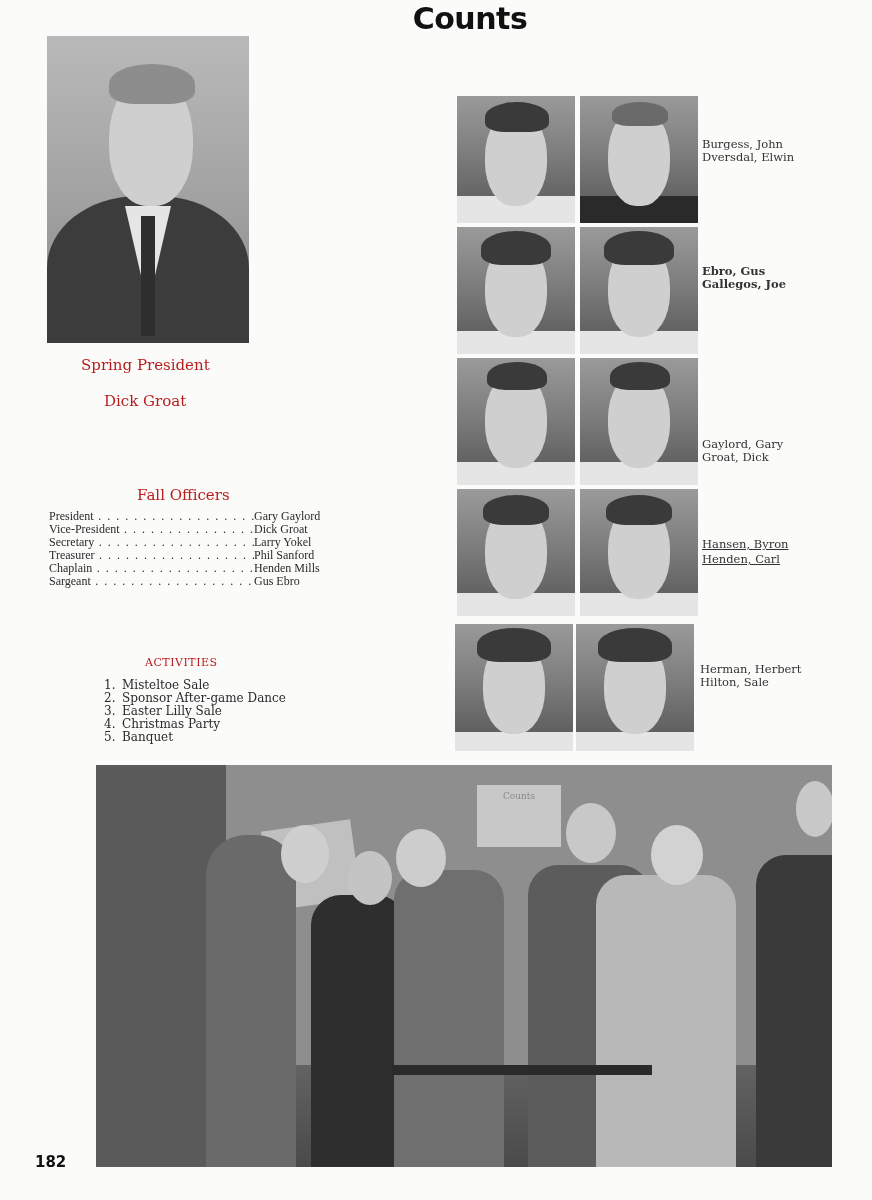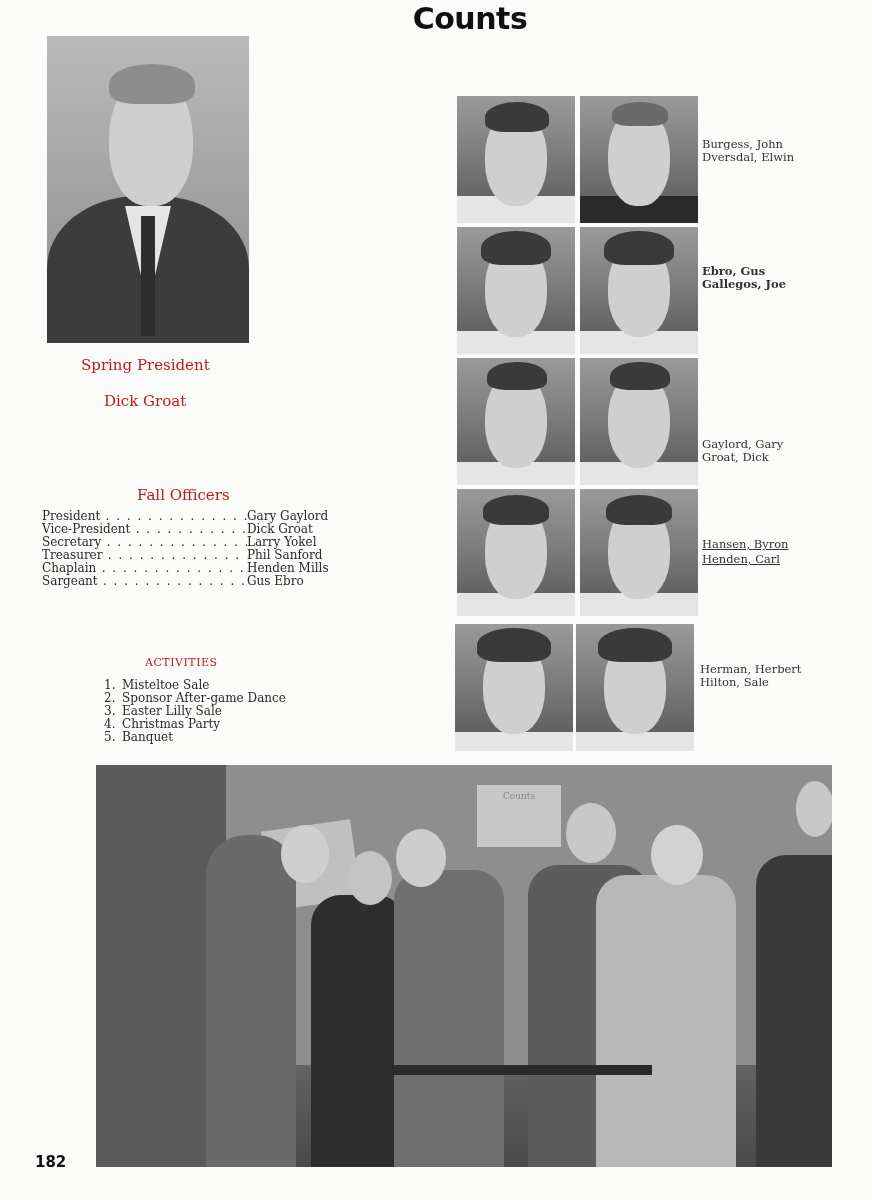--- a/index.html
+++ b/index.html
@@ -19,21 +19,21 @@
     background:linear-gradient(180deg,#9a9a9a 0%,#7d7d7d 45%,#555 100%);
     overflow:hidden;
   }
   .portrait-lg { left:47px; top:36px; width:202px; height:307px;
     background:linear-gradient(180deg,#b9b9b9 0%,#a8a8a8 40%,#8a8a8a 100%);}
   .head { position:absolute; border-radius:48% 48% 45% 45%; background:#cfcfcf; }
   .hair { position:absolute; border-radius:50% 50% 30% 30%; background:#3a3a3a; }
   .shoulders { position:absolute; border-radius:45% 45% 0 0; background:#3c3c3c; }
   .shirt { position:absolute; background:#e5e5e5; }
   .caption { font-size:15px; color:#b91c1c; }
-  .officers { left:42px; top:510px; width:300px; font-size:12px; line-height:13px; }
+  .officers { left:49px; top:510px; width:300px; font-size:12px; line-height:13px;font-family:Liberation Serif, serif; }
   .officers .row { display:flex; }
   .officers .role { width:205px; overflow:hidden; white-space:nowrap; }
   .officers .role::after { content:" . . . . . . . . . . . . . . . . . . . . . . . . ."; letter-spacing:1.5px; }
   .activities { left:104px; top:679px; font-size:12px; line-height:13px; }
   .activities .item span.num { display:inline-block; width:18px; }
   .cell { position:absolute; width:118px; height:127px; }
   .names { position:absolute; left:702px; font-size:11.5px; line-height:12.5px; color:#333; }
   .group { left:96px; top:765px; width:736px; height:402px;
     background:linear-gradient(180deg,#8a8a8a 0%,#7a7a7a 50%,#4a4a4a 100%); overflow:hidden; }
   .pagenum { left:35px; top:1153px; font-family:"DejaVu Sans", sans-serif; font-weight:bold; font-size:15px; color:#111; }

